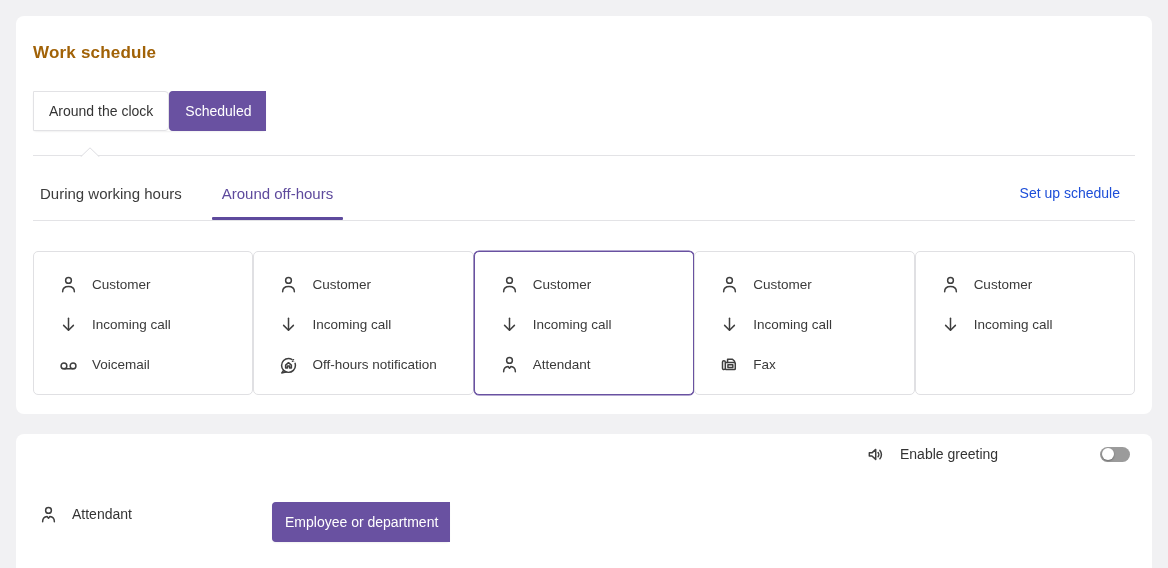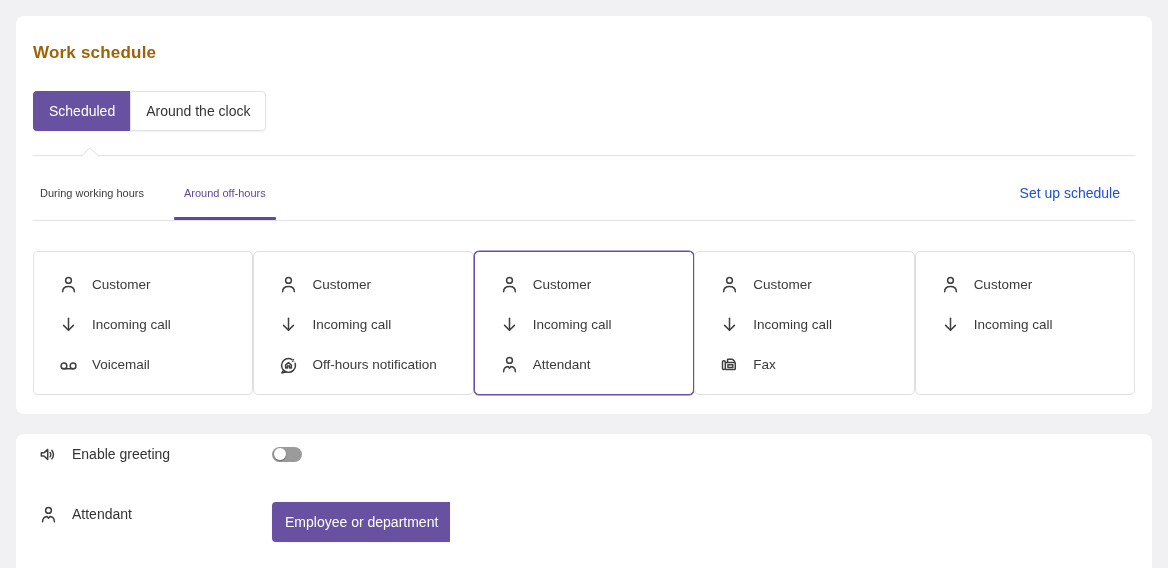--- a/index.html
+++ b/index.html
@@ -19,21 +19,21 @@
   .seg-btn.first { border-radius:4px 0 0 4px; border-right:none; }
   .seg-btn.last { border-radius:0 4px 4px 0; }
   .seg-btn.selected { background:#6951a1; color:#fff; border-color:#6951a1; }
 
   
   .caret-divider { position:relative; margin-top:24px; border-top:1px solid #e3e3e6; }
   .caret { position:absolute; left:47px; top:-9px; width:20px; height:10px; }
 
   
   .tabs-row { display:flex; align-items:stretch; height:65px; border-bottom:1px solid #e3e3e6; }
-  .tab { display:flex; align-items:center; padding:10px 10px 0 10px; font-size:11px; color:#3c3c3c;
+  .tab { display:flex; align-items:center; padding:10px 10px 0 10px; font-size:15px; color:#3c3c3c;
     cursor:pointer; position:relative; }
   .tab.first { margin-left:-3px; }
   .tab + .tab { margin-left:20px; }
   .tab.active { color:#5e4a9d; }
   .tab.active:after { content:""; position:absolute; left:0; right:0; bottom:0; height:3px;
     background:#5e4a9d; border-radius:1px; }
   .tabs-spacer { flex:1; }
   .setup-link { display:flex; align-items:center; padding:10px 15px 0 10px; font-size:14px;
     color:#1d4ed8; cursor:pointer; }
 
@@ -44,21 +44,21 @@
   .flow-card.selected { border-color:#6951a1; box-shadow:0 0 0 0.5px #6951a1; }
   .step-row { height:40px; display:flex; align-items:center; }
   .step-icon { width:21px; height:21px; flex:0 0 21px; display:flex; }
   .step-label { margin-left:13px; font-size:13.5px; color:#3a3a3a; white-space:nowrap; }
 
   svg.ic { stroke:#3e3e3e; stroke-width:1.7; fill:none; stroke-linecap:round; stroke-linejoin:round; width:21px; height:21px; }
   svg.ic text { stroke:none; fill:#3e3e3e; font-family:"Liberation Sans", sans-serif; font-weight:700; }
 
   
   .setting-row { display:flex; align-items:center; height:40px; }
-  .setting-row.greeting { margin-top:20px; }
+  .setting-row.greeting { margin-top:20px;justify-content:flex-end; }
   .setting-row.attendant { margin-top:20px; }
   .setting-left { display:flex; align-items:center; width:234px; }
   .setting-icon { width:21px; height:21px; display:flex; }
   .setting-label { margin-left:13px; font-size:14px; color:#333; }
 
   
   .switch { position:relative; width:30px; height:17px; cursor:pointer; }
   .switch-track { position:absolute; left:0; top:1px; width:30px; height:15px; border-radius:8px; background:#9b9b9b; }
   .switch-knob { position:absolute; left:2px; top:2.5px; width:12px; height:12px; border-radius:50%;
     background:#fff; box-shadow:0 1px 2px rgba(0,0,0,.3); }
@@ -67,22 +67,22 @@
   .attendant-seg .seg-btn { padding:0 12px; }
 </style>
 </head>
 <body>
 
 <div class="card-panel top-panel">
 
   <div class="page-title">Work schedule</div>
 
   <div class="seg-group">
+    <div class="seg-btn last">Around the clock</div>
     <div class="seg-btn first selected">Scheduled</div>
-    <div class="seg-btn last">Around the clock</div>
   </div>
 
   <div class="caret-divider">
     <svg class="caret" viewBox="0 0 20 10">
       <path d="M0.5,10 L10,0.8 L19.5,10" fill="#ffffff" stroke="#dddde1" stroke-width="1"></path>
     </svg>
   </div>
 
   <div class="tabs-row">
     <div class="tab first">During working hours</div>

